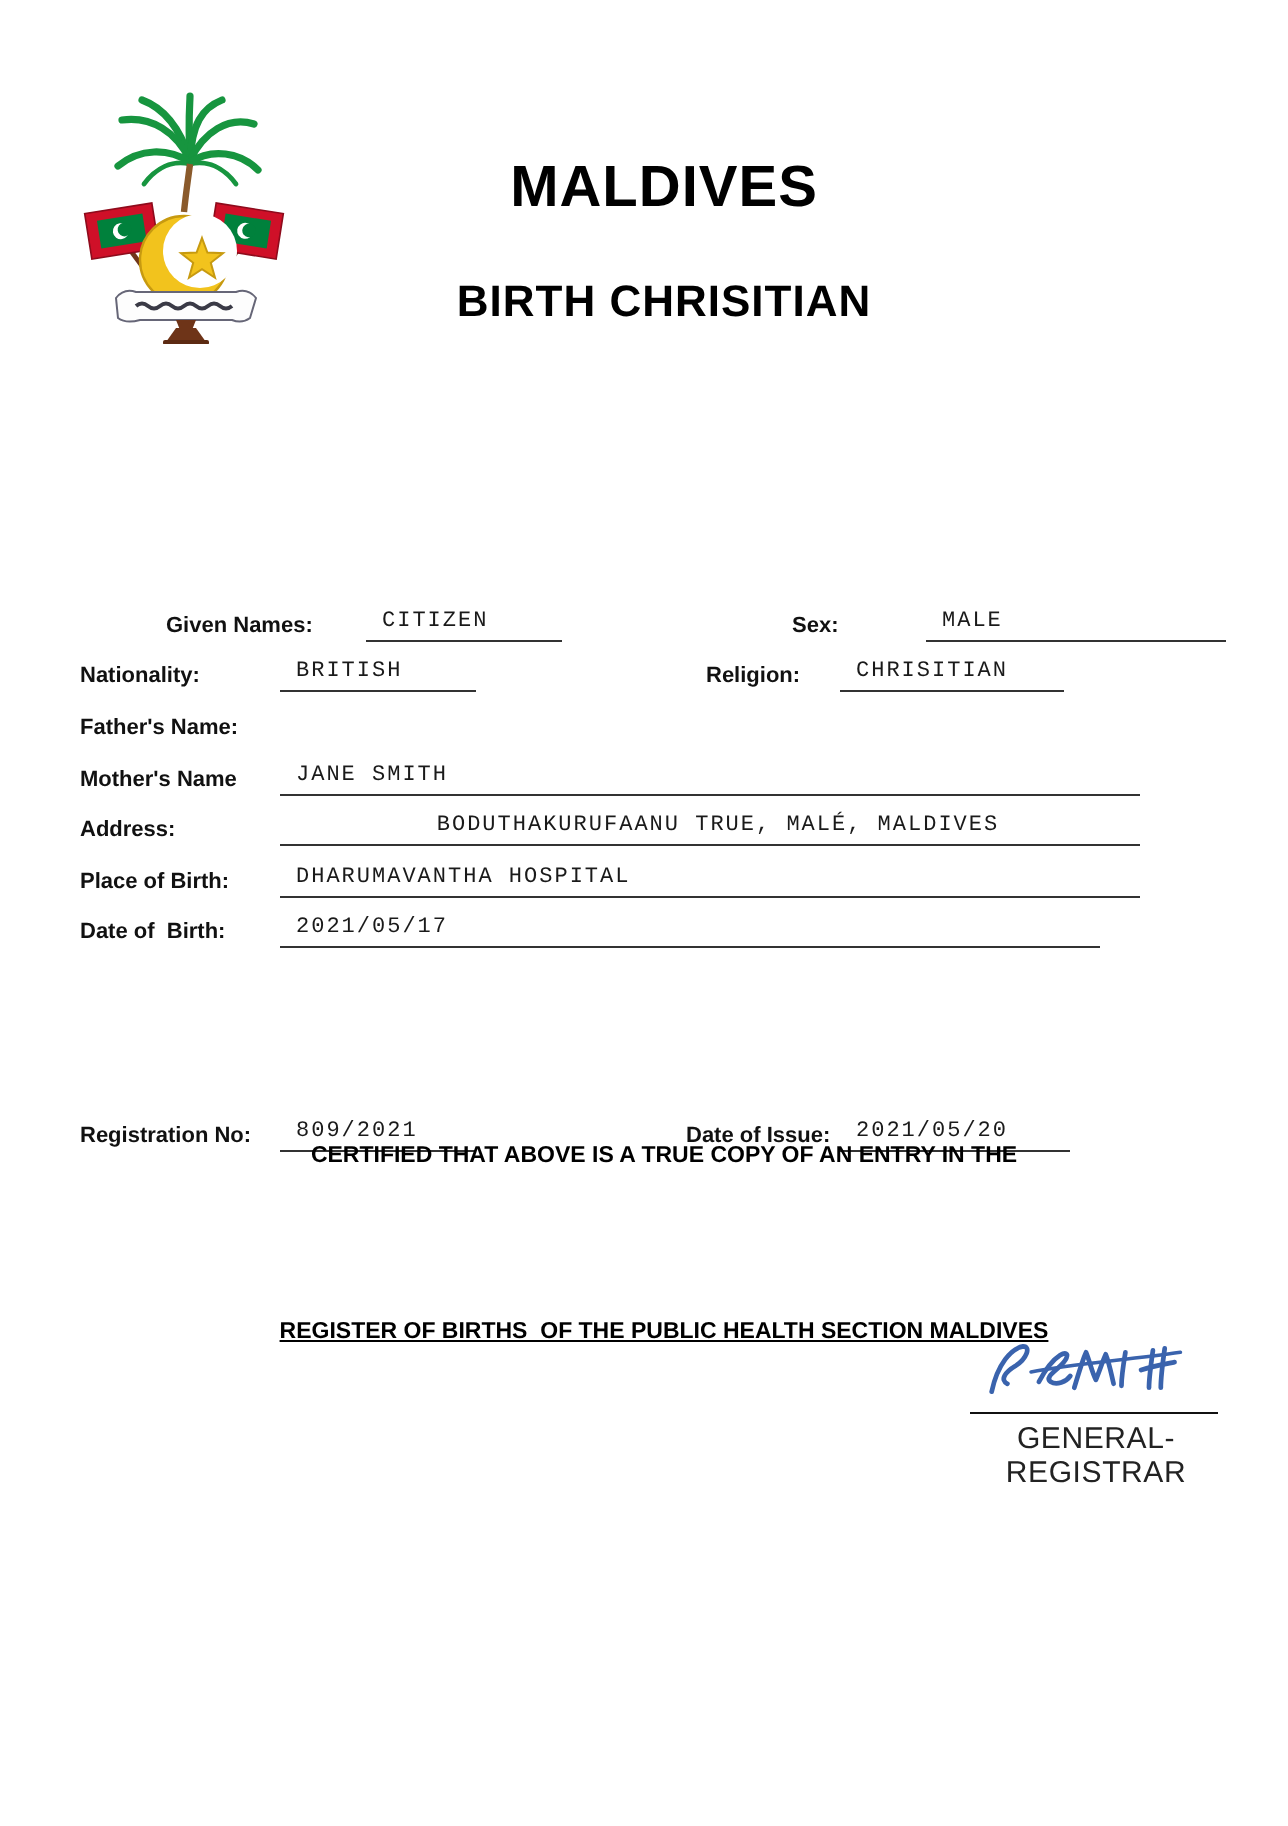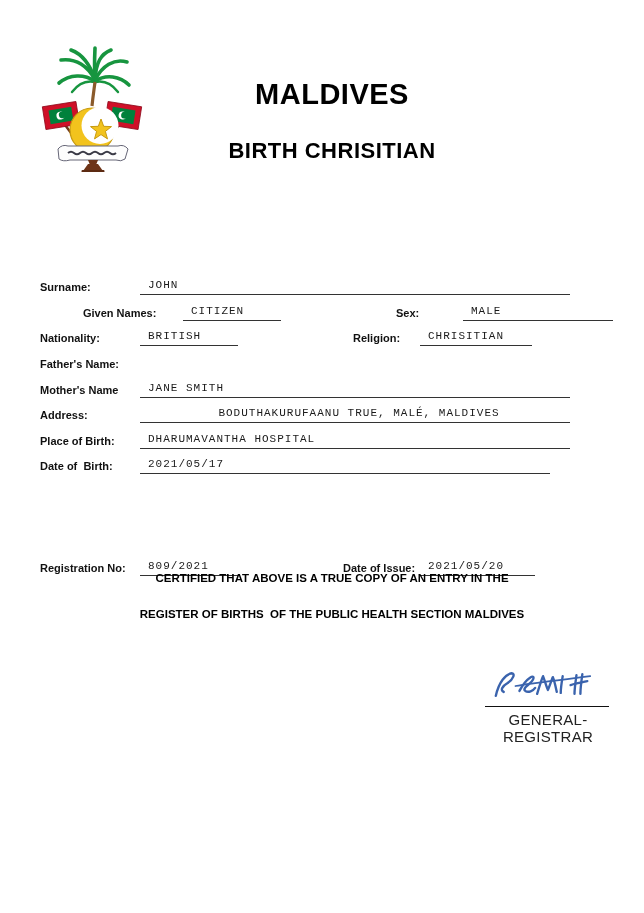--- a/index.html
+++ b/index.html
@@ -52,21 +52,21 @@
   .w-sex   { width:150px; }
   .w-rel   { width:112px; }
   .w-issue { width:115px; }
 
   
   .cert-line {
     position:absolute; left:25px; right:5px; text-align:center;
     font-size:11.5px; font-weight:bold; color:#000; white-space:pre;
   }
   .cert-1 { top:572px; }
-  .cert-2 { top:608px; }
+  .cert-2 { top:660px;text-decoration:underline; }
 
   
   .sig-svg { position:absolute; left:486px; top:664px; }
   .sig-line { position:absolute; left:485px; top:706px; width:124px; border-top:1.5px solid #111; }
   .sig-title {
     position:absolute; left:486px; top:711px; width:124px; text-align:center;
     font-size:15px; color:#222; letter-spacing:0.3px;
   }
 
   
@@ -139,24 +139,20 @@
       <path d="M50 114 L60 114 L58 119 L52 119 Z" fill="#6e3418"></path>
       <path d="M45 125 L65 125 L60 118 L50 118 Z" fill="#6e3418"></path>
       <rect x="43.5" y="124" width="23" height="2.4" rx="1" fill="#5c2a12"></rect>
     </g>
   </svg>
 
   <div class="title-wrap country-title">MALDIVES</div>
   <div class="title-wrap doc-title">BIRTH CHRISITIAN</div>
 
 
-  <div class="frow" style="top:281px;">
-    <span class="flabel">Surname:</span>
-    <span class="fvalue w-full">JOHN</span>
-  </div>
 
   <div class="frow" style="top:307px;margin-left:43px;">
     <span class="flabel">Given Names:</span>
     <span class="fvalue w-short">CITIZEN</span>
     <span class="flabel c2">Sex:</span>
     <span class="fvalue c2 w-sex">MALE</span>
   </div>
 
   <div class="frow" style="top:332px;">
     <span class="flabel">Nationality:</span>

